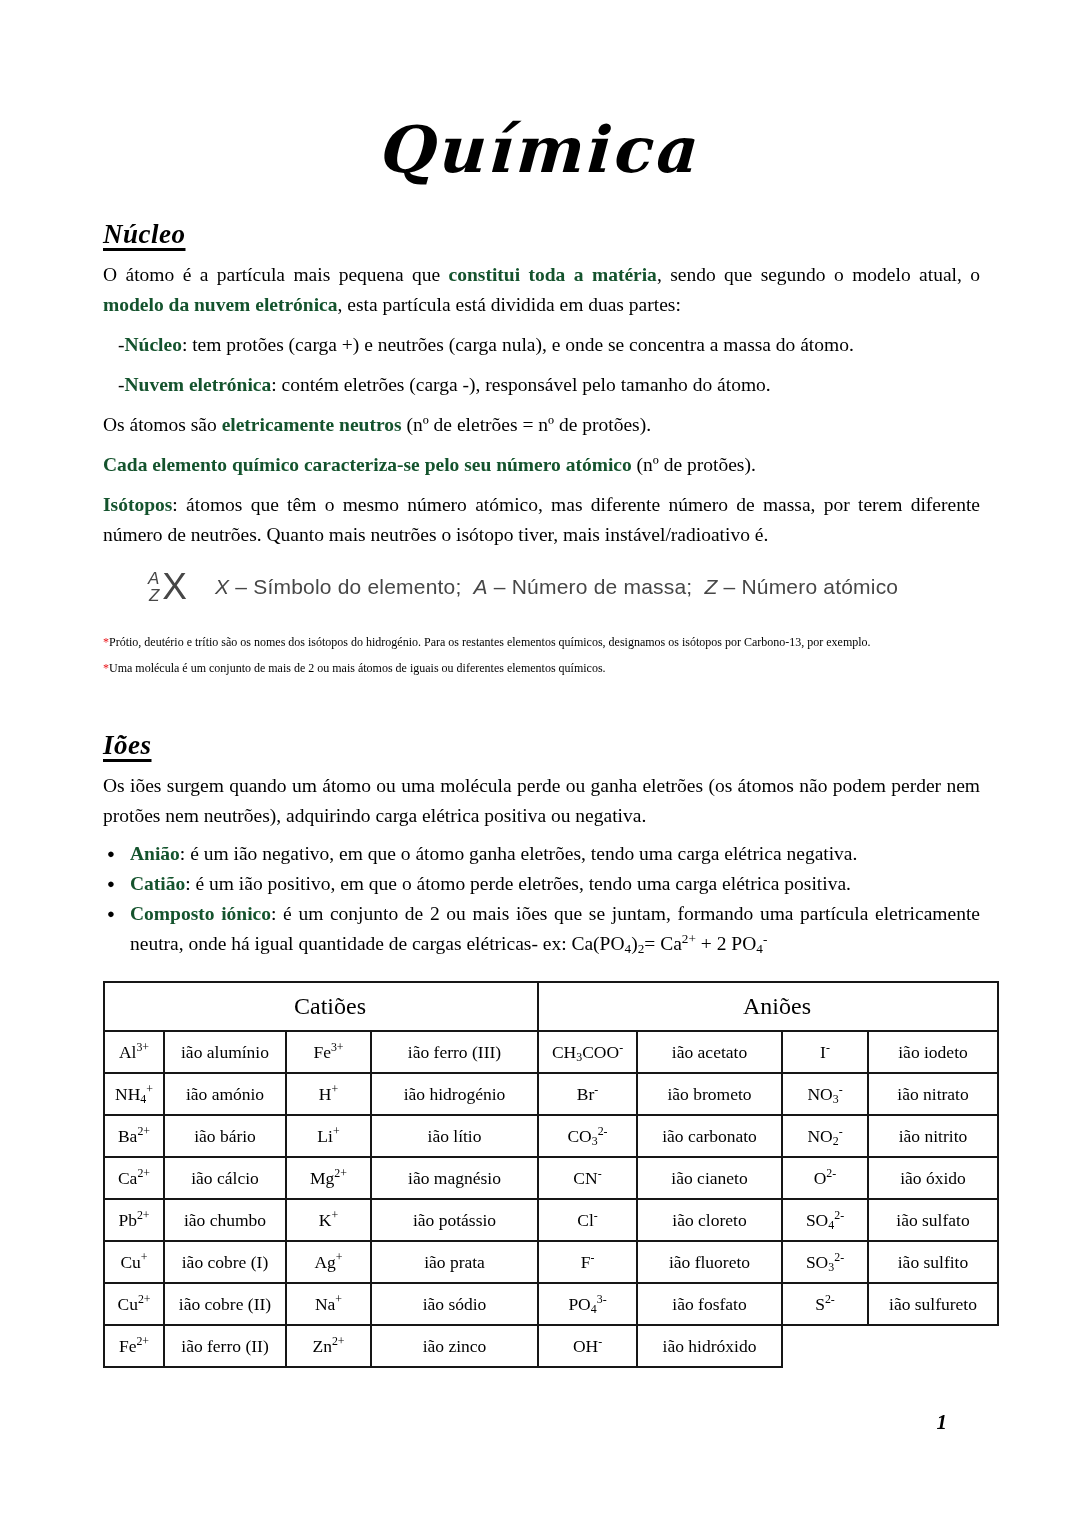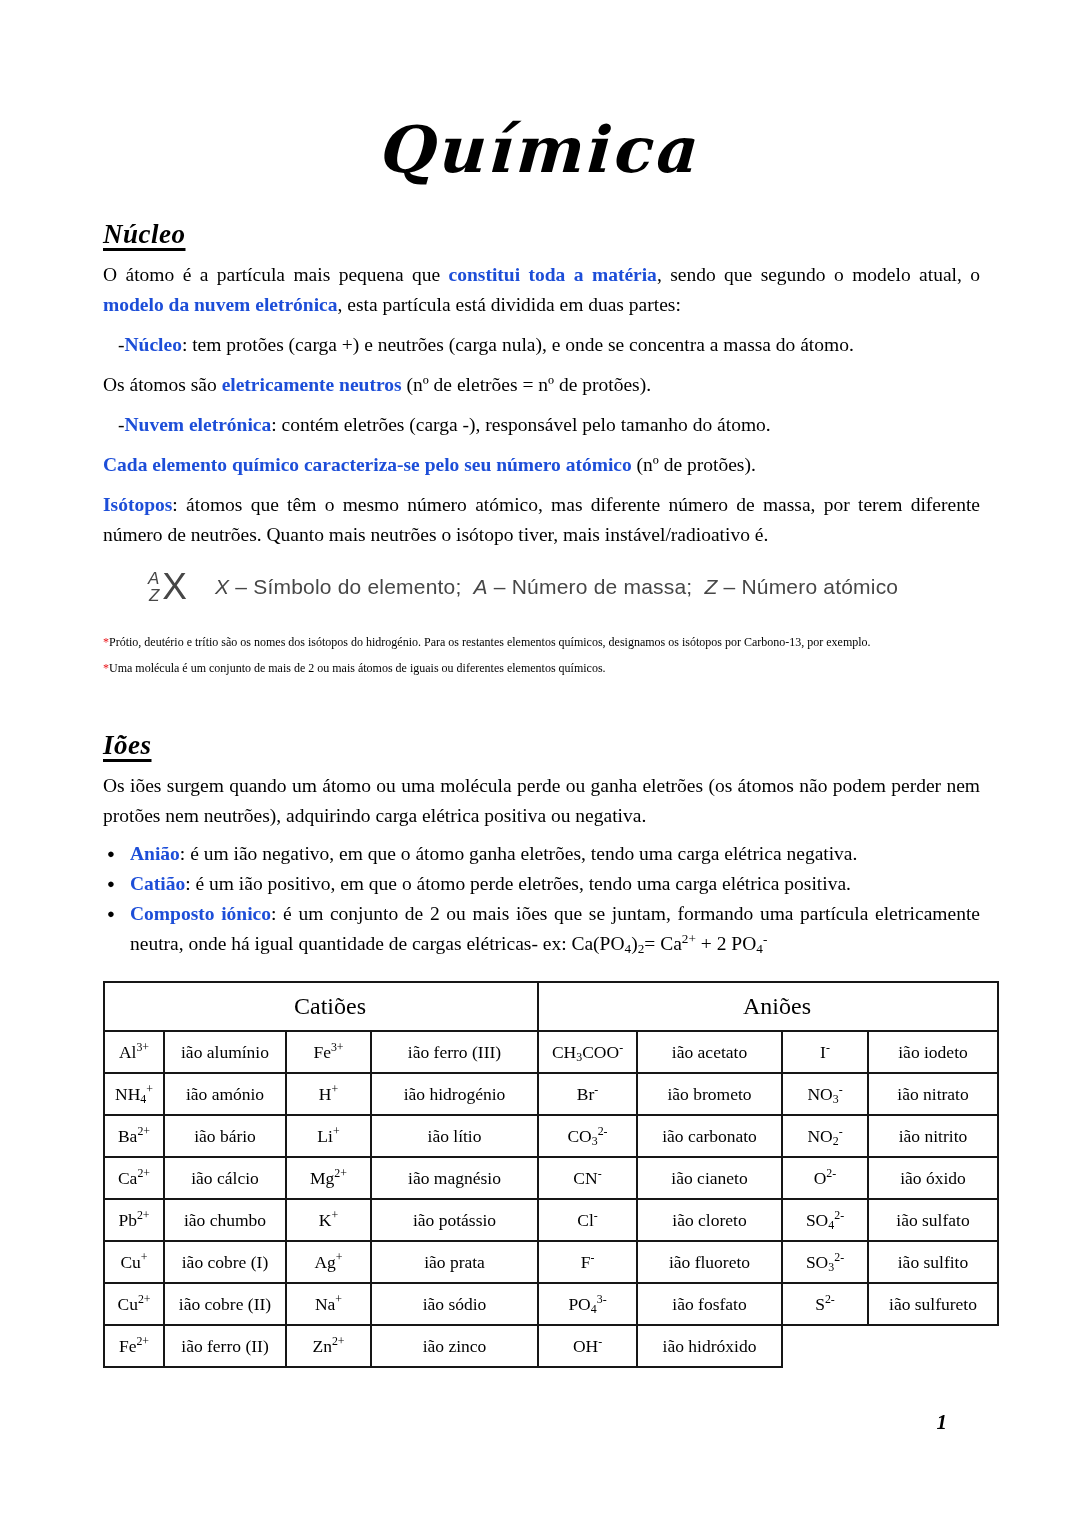--- a/index.html
+++ b/index.html
@@ -34,21 +34,21 @@
     text-decoration:underline;
     text-decoration-thickness:2.5px;
     text-underline-offset:5px;
     letter-spacing:0.5px;
   }
 
   .body{font-size:19.5px;line-height:30px;margin:8px 0 0 0;text-align:justify;}
   .line{margin-top:10px;}
   .indent{padding-left:15px;}
 
-  .seg-b{color:#1d4ed8;font-weight:700;}
+  .seg-b{color:#14532d;font-weight:700;}
   .seg-r{color:#ea1319;}
   .seg-i{font-style:italic;}
 
   sub,sup{font-size:68%;line-height:0;}
   sub{vertical-align:-0.25em;}
   sup{vertical-align:0.55em;}
 
   .notation{
     display:flex;align-items:center;gap:28px;
     margin:18px 0 0 45px;
@@ -97,22 +97,22 @@
 
 <div class="page">
   <div class="content">
 
     <h1 class="doc-title">Química</h1>
 
     <h2 class="section-h">Núcleo</h2>
 
     <p class="body"><span>O átomo é a partícula mais pequena que </span><span class="seg-b">constitui toda a matéria</span><span>, sendo que segundo o modelo atual, o </span><span class="seg-b">modelo da nuvem eletrónica</span><span>, esta partícula está dividida em duas partes:</span></p>
     <p class="body line indent"><span>-</span><span class="seg-b">Núcleo</span><span>: tem protões (carga +) e neutrões (carga nula), e onde se concentra a massa do átomo.</span></p>
+    <p class="body line indent"><span>-</span><span class="seg-b">Nuvem eletrónica</span><span>: contém eletrões (carga -), responsável pelo tamanho do átomo.</span></p>
     <p class="body line"><span>Os átomos são </span><span class="seg-b">eletricamente neutros</span><span> (nº de eletrões  = nº de protões).</span></p>
-    <p class="body line indent"><span>-</span><span class="seg-b">Nuvem eletrónica</span><span>: contém eletrões (carga -), responsável pelo tamanho do átomo.</span></p>
     <p class="body line"><span class="seg-b">Cada elemento químico caracteriza-se pelo seu número atómico</span><span> (nº de protões).</span></p>
     <p class="body line"><span class="seg-b">Isótopos</span><span>: átomos que têm o mesmo número atómico, mas diferente número de massa, por terem diferente número de neutrões. Quanto mais neutrões o isótopo tiver, mais instável/radioativo é.</span></p>
 
     <div class="notation">
       <span class="azx">
         <span class="az">
           <span>A</span>
           <span>Z</span>
         </span>
         <span class="x-sym">X</span>

